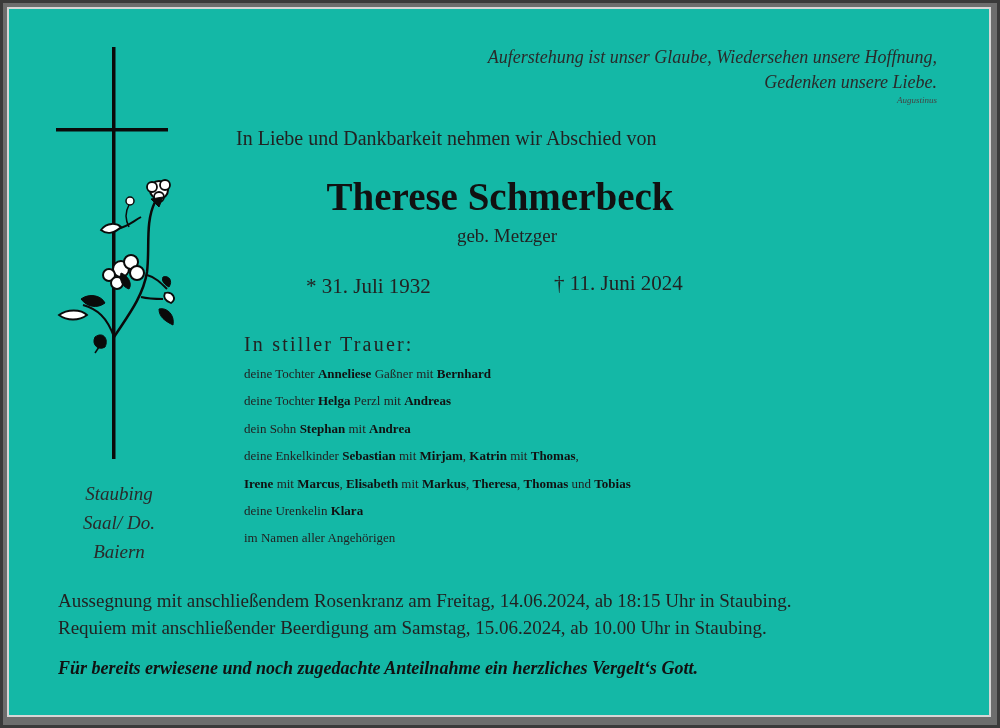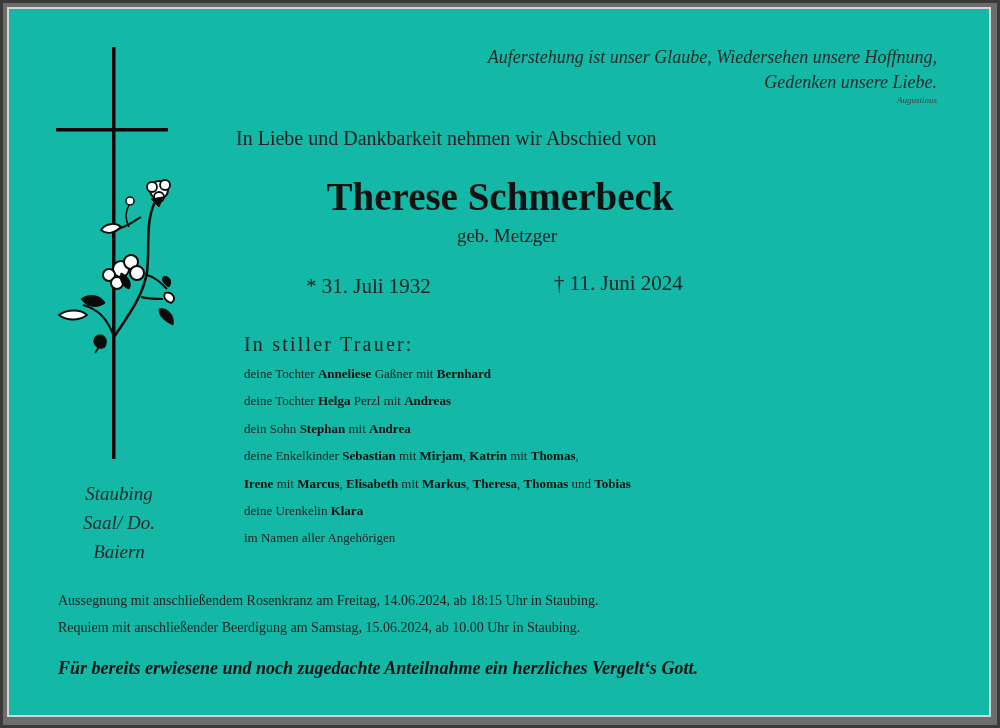--- a/index.html
+++ b/index.html
@@ -114,21 +114,21 @@
       text-align: center;
       font-style: italic;
       font-size: 19px;
       line-height: 29px;
       color: #2a2a2a;
       white-space: normal;
     }
     .service {
       left: 49px;
       top: 578px;
-      font-size: 14px;
+      font-size: 19px;
       line-height: 27px;
       color: #222;
     }
     .thanks {
       left: 49px;
       top: 649px;
       font-style: italic;
       font-weight: bold;
       font-size: 18px;
       color: #111;

